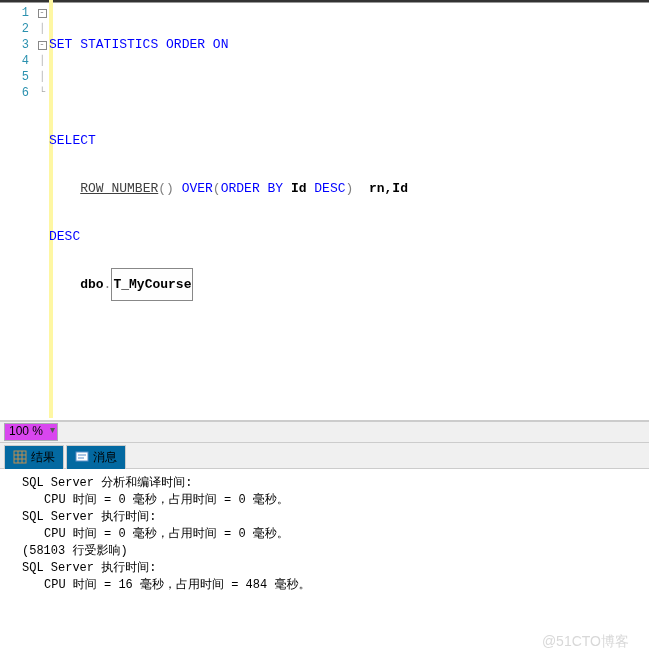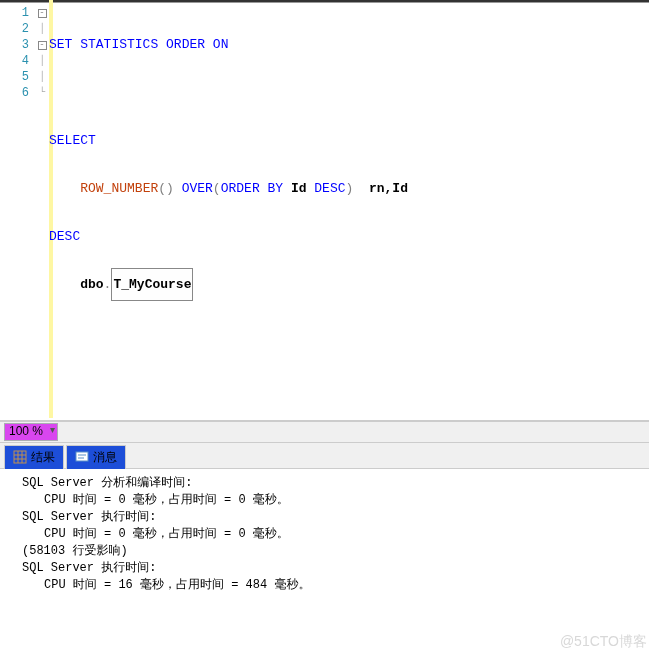--- a/index.html
+++ b/index.html
@@ -5,34 +5,34 @@
   * { margin: 0; padding: 0; box-sizing: border-box; }
   body { font-family: Consolas, "Courier New", monospace; font-size: 13px; background: #fff; width: 649px; height: 657px; overflow: hidden; position: relative; }
   .top-bar { height: 3px; background: #333; border-bottom: 1px solid #999; }
   .editor-pane { height: 418px; background: #fff; display: flex; border-bottom: 1px solid #ccc; }
   .gutter { width: 35px; background: #fff; text-align: right; padding-right: 6px; color: #2b91af; font-size: 12px; line-height: 16px; padding-top: 2px; user-select: none; }
   .fold-gutter { width: 14px; background: #fff; padding-top: 2px; line-height: 16px; font-size: 10px; color: #888; text-align: center; user-select: none; }
   .fold-box { display: inline-block; width: 9px; height: 9px; border: 1px solid #888; line-height: 7px; font-size: 9px; text-align: center; margin-top: 3px; }
   .code-area { flex: 1; padding-top: 2px; line-height: 16px; font-size: 13px; white-space: pre; position: relative; }
   .code-line { height: 16px; }
   .kw-blue { color: #0000ff; }
-  .kw-pink { color: #c2410c; }
+  .kw-pink { color: #404040; text-decoration: underline; }
   .kw-gray { color: #808080; }
   .kw-black { color: #000; font-weight: bold; }
   .highlight { border: 1px solid #888; background: #fefefe; padding: 8px 1px; }
   .yellow-strip { position: absolute; left: 49px; top: 0; width: 4px; height: 418px; background: #fef7a3; }
   .zoom-bar { height: 22px; background: #f0f0f0; border-top: 1px solid #ccc; border-bottom: 1px solid #ccc; display: flex; align-items: center; padding-left: 4px; font-family: "Segoe UI", sans-serif; font-size: 12px; }
   .zoom-select { border: 1px solid #abadb3; background: #d946ef; height: 18px; padding: 0 14px 0 4px; font-size: 12px; position: relative; }
   .zoom-select::after { content: "▾"; position: absolute; right: 2px; top: 0; font-size: 10px; color: #555; }
   .tabs-bar { height: 26px; background: #f0f0f0; border-bottom: 1px solid #ccc; display: flex; align-items: center; padding-left: 4px; font-family: "Microsoft YaHei", sans-serif; font-size: 12px; }
-  .tab { display: flex; align-items: center; padding: 3px 8px; background: #1d4ed8; border: 1px solid #ccc; border-bottom: none; margin-right: 2px; height: 24px; margin-top: 2px; gap: 4px; }
+  .tab { display: flex; align-items: center; padding: 3px 8px; background: #0369a1; border: 1px solid #ccc; border-bottom: none; margin-right: 2px; height: 24px; margin-top: 2px; gap: 4px; }
   .tab-icon { width: 14px; height: 14px; display: inline-block; }
   .results-pane { height: 176px; background: #fff; padding: 6px 8px 6px 22px; font-family: "Microsoft YaHei", "Courier New", monospace; font-size: 12px; line-height: 17px; color: #000; overflow: hidden; }
   .results-pane .indent { padding-left: 22px; }
-  .watermark { position: absolute; right: 2px; bottom: 6px; color: #d8d8d8; font-family: "Microsoft YaHei", sans-serif; font-size: 14px; }
+  .watermark { position: absolute; right: 20px; bottom: 6px; color: #d8d8d8; font-family: "Microsoft YaHei", sans-serif; font-size: 14px; }
   .fold-line { color: #aaa; }
 </style>
 </head>
 <body>
 
 <div class="top-bar"></div>
 
 <div class="editor-pane">
   <div class="yellow-strip"></div>
   <div class="gutter">

